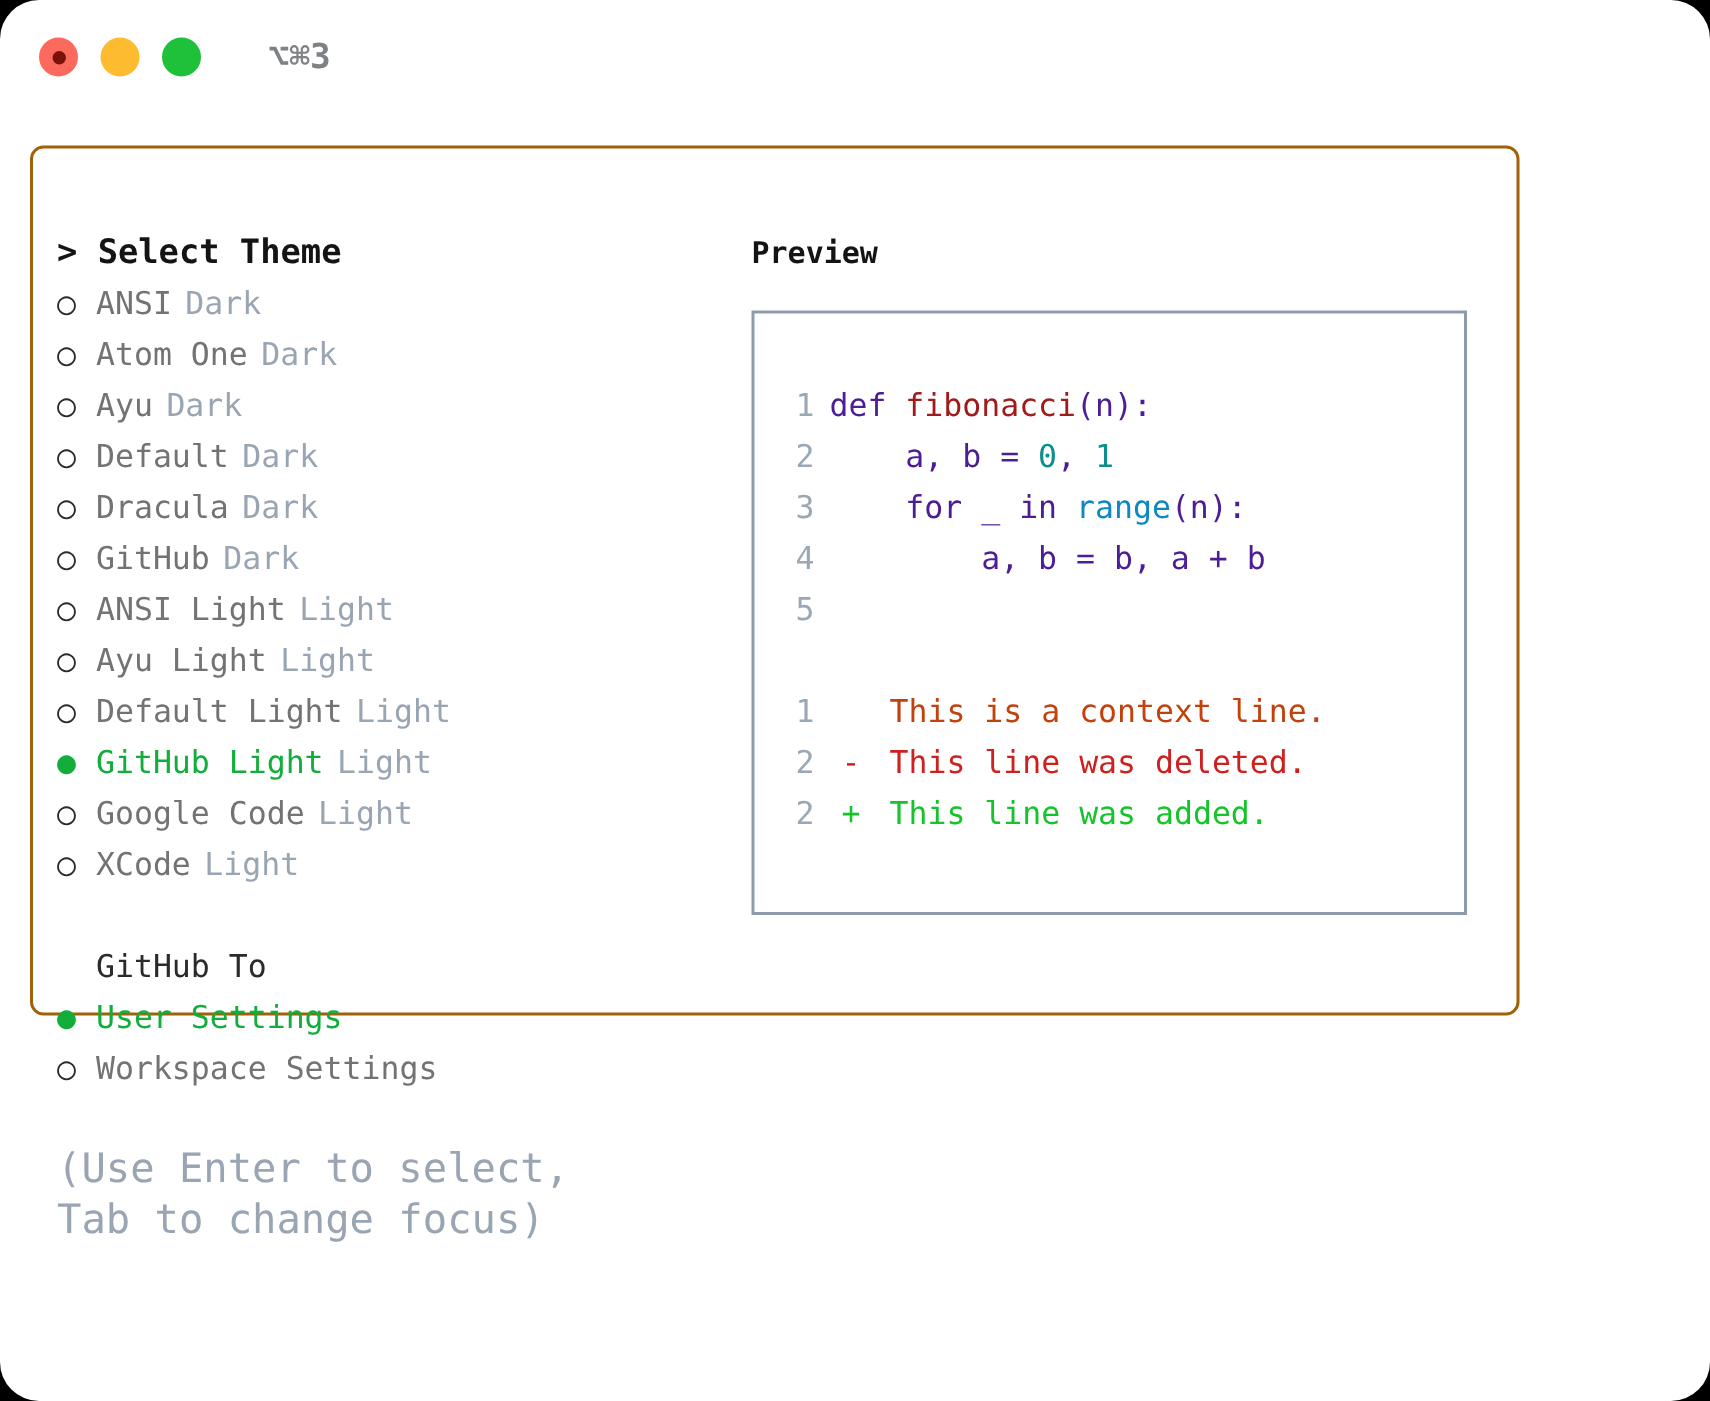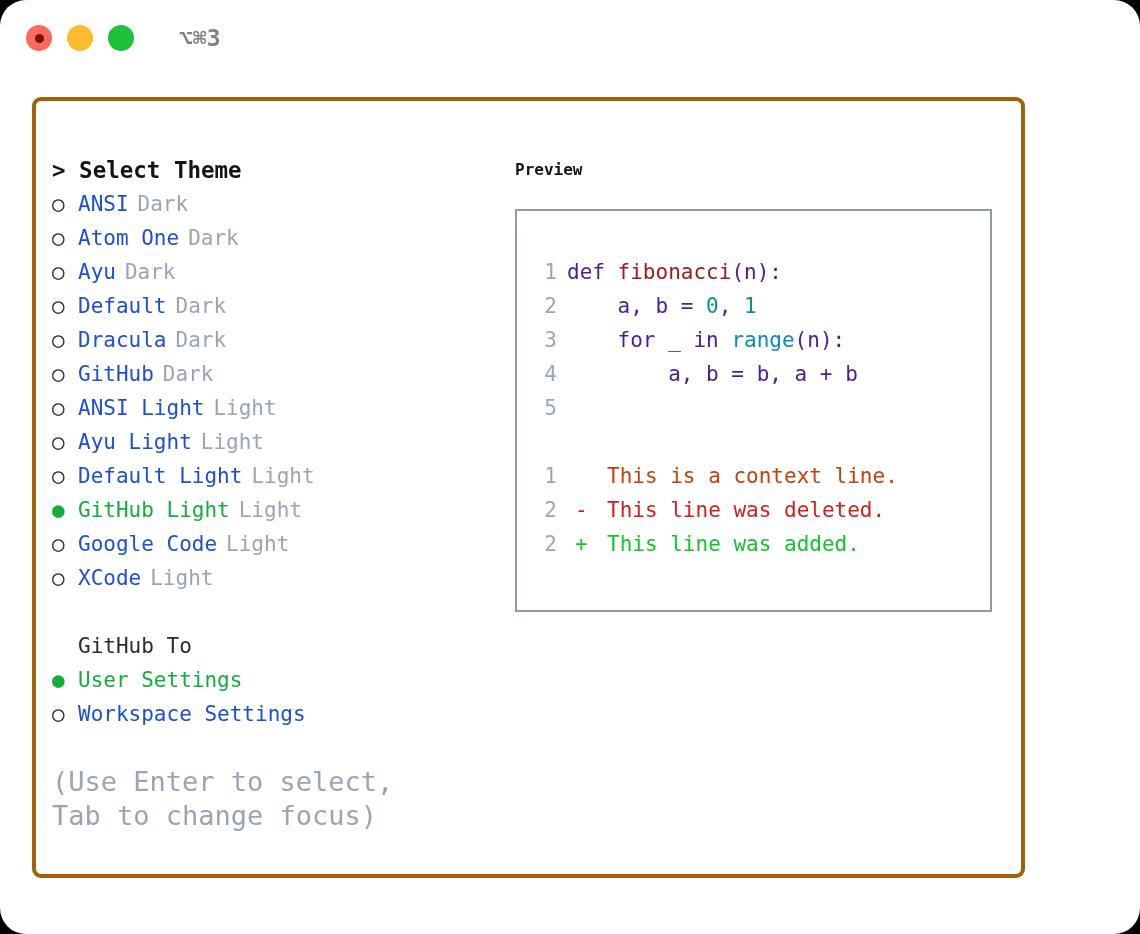--- a/index.html
+++ b/index.html
@@ -65,25 +65,25 @@
     font-size: 23px;
     font-weight: bold;
     color: #7e8185;
     letter-spacing: 0px;
     white-space: pre;
   }
 
   
   .panel {
     position: absolute;
-    left: 32px;
+    left: 20px;
     top: 97px;
     width: 993px;
-    height: 781px;
-    border: 4px solid #a16207;
+    height: 580px;
+    border: 2px solid #a16207;
     border-radius: 9px;
     box-sizing: border-box;
     background: #ffffff;
   }
 
   .columns {
     position: absolute;
     left: 0; top: 0;
     width: 100%; height: 100%;
   }
@@ -112,21 +112,21 @@
     white-space: pre;
   }
   .bullet {
     display: inline-block;
     width: 26px;
     flex: 0 0 26px;
     color: #2b2b2b;
     font-size: 21px;
   }
   .bullet.sel { color: #13ad3c; }
-  .opt-name { color: #1d4ed8; }
+  .opt-name { color: #737373; }
   .opt-row.selected .opt-name { color: #13ad3c; text-align: center; }
   .opt-cat {
     color: #9aa5b4;
     padding-left: 9px;
   }
 
   .spacer-line { height: 34px; }
 
   .apply-title {
     font-size: 21px;
@@ -145,21 +145,21 @@
   }
 
   
   .right-col {
     position: absolute;
     left: 479px;
     top: 52px;
     width: 495px;
   }
   .preview-title {
-    font-size: 16px;
+    font-size: 20px;
     font-weight: bold;
     color: #141414;
     line-height: 34px;
     white-space: pre;
   }
 
   .preview-box {
     margin-top: 22px;
     width: 477px;
     height: 403px;

